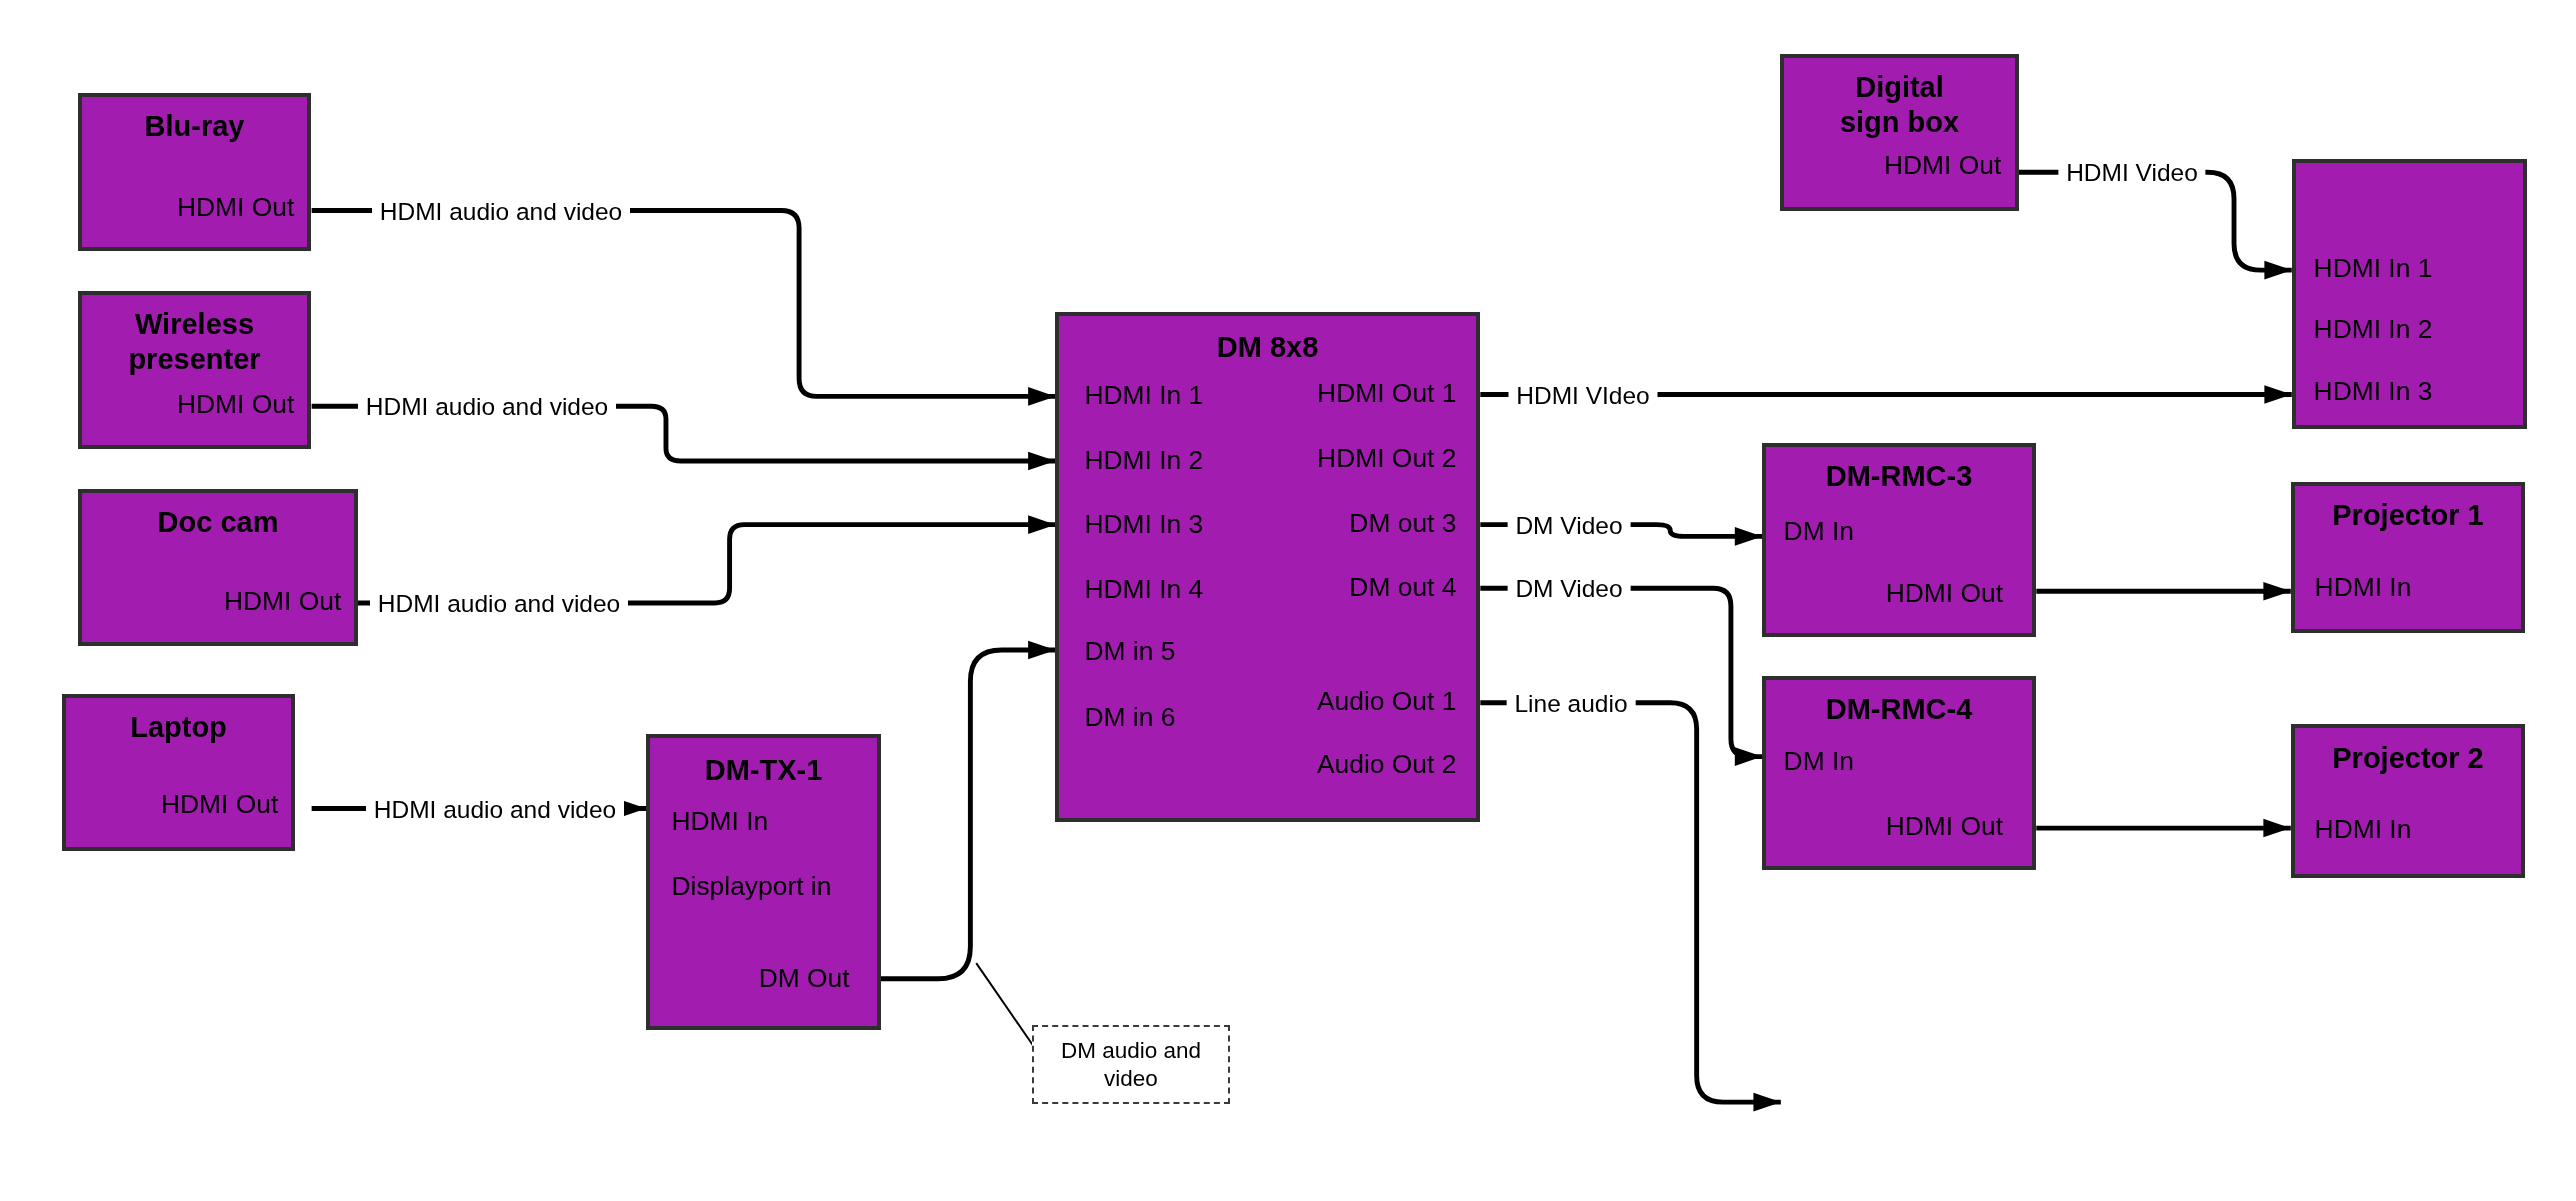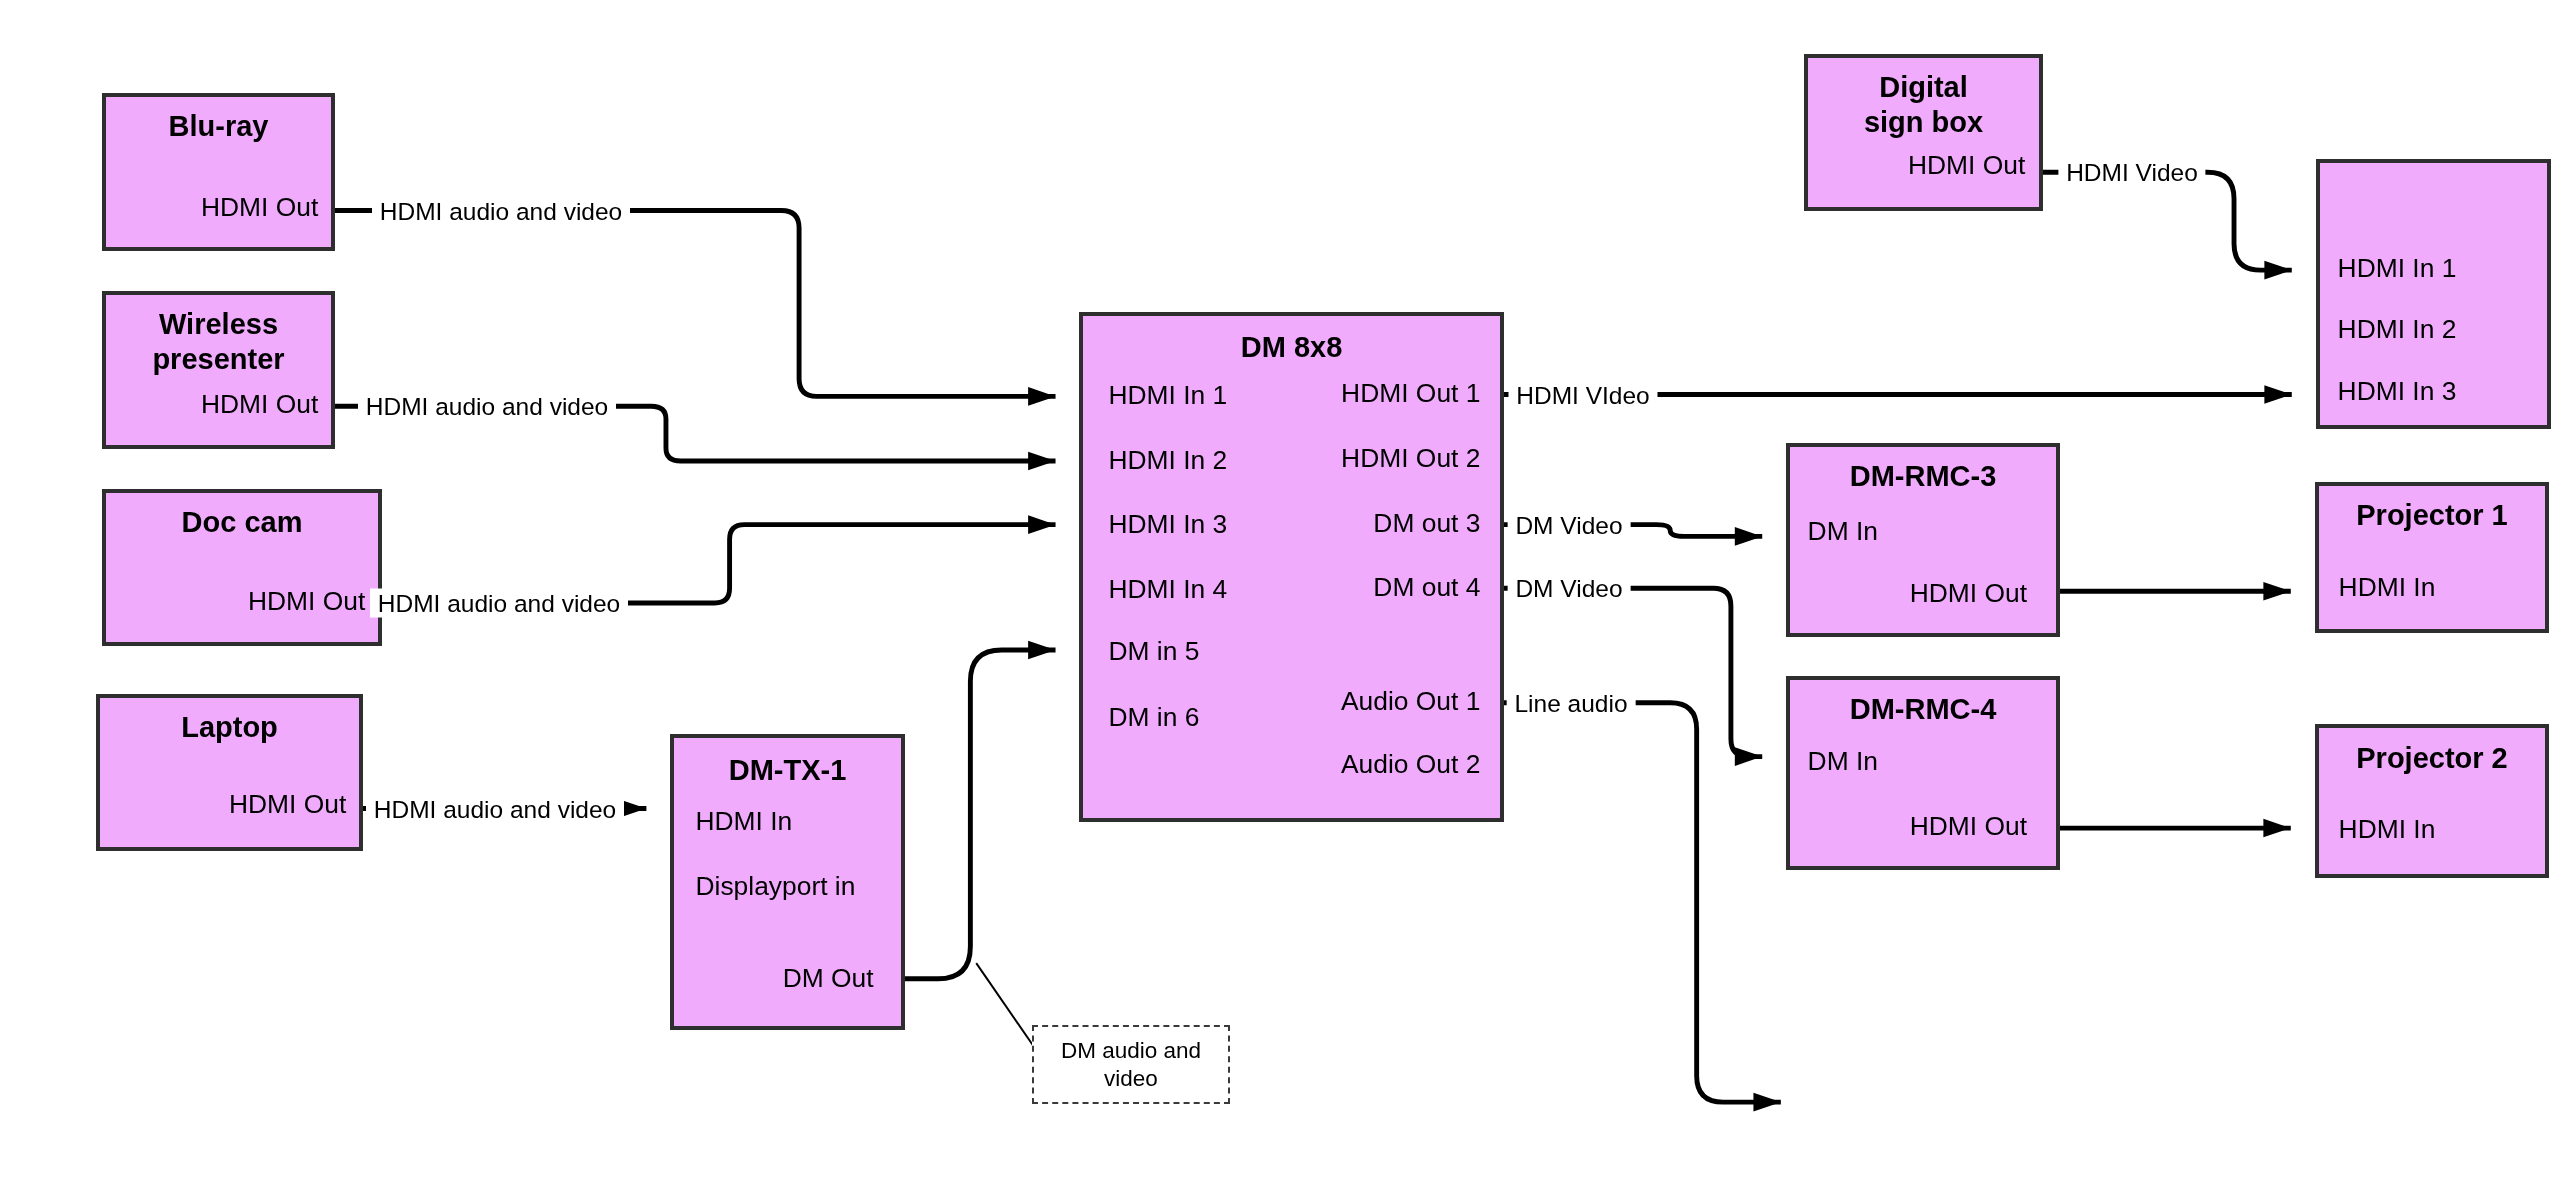--- a/index.html
+++ b/index.html
@@ -2,22 +2,22 @@
 <html><head>
 <meta charset="utf-8">
 <style>
   html,body{margin:0;padding:0;background:#ffffff;}
   #stage{
     position:relative;width:2576px;height:1201px;background:#ffffff;
     font-family:"Liberation Sans",sans-serif;color:#000;overflow:hidden;
   }
   svg.wires{position:absolute;left:0;top:0;z-index:1;}
   .node{
-    position:absolute;background:#f0abfc;border:4.9px solid #2e2e2e;
-    box-sizing:border-box;z-index:2;margin-left:24px;
+    position:absolute;background:#a21caf;border:4.9px solid #2e2e2e;
+    box-sizing:border-box;z-index:2;
   }
   .node .title{
     font-weight:bold;font-size:29px;line-height:35px;text-align:center;
   }
   .port{
     position:absolute;font-size:26.4px;line-height:31px;white-space:nowrap;
   }
   .port.left{text-align:left;}
   .port.right{text-align:right;}
   .edge-label{
@@ -67,21 +67,21 @@
   <div class="node" style="left:78px;top:291px;width:233px;height:158px;">
     <div class="title" style="margin-top:11.7px;padding:0 33px;">Wireless presenter</div>
     <div class="port right" style="right:12.7px;top:94px;">HDMI Out</div>
   </div>
 
   <div class="node" style="left:78px;top:489px;width:280px;height:157px;">
     <div class="title" style="margin-top:11.7px;">Doc cam</div>
     <div class="port right" style="right:12.7px;top:93px;">HDMI Out</div>
   </div>
 
-  <div class="node" style="left:72px;top:694px;width:267px;height:157px;">
+  <div class="node" style="left:62px;top:694px;width:233px;height:157px;">
     <div class="title" style="margin-top:11.7px;">Laptop</div>
     <div class="port right" style="right:12.7px;top:91px;">HDMI Out</div>
   </div>
 
   <div class="node" style="left:646px;top:734px;width:235px;height:296px;">
     <div class="title" style="margin-top:14.7px;">DM-TX-1</div>
     <div class="port left" style="left:21.5px;top:68px;">HDMI In</div>
     <div class="port left" style="left:21.5px;top:133px;">Displayport in</div>
     <div class="port right" style="right:27.4px;top:225px;">DM Out</div>
   </div>

